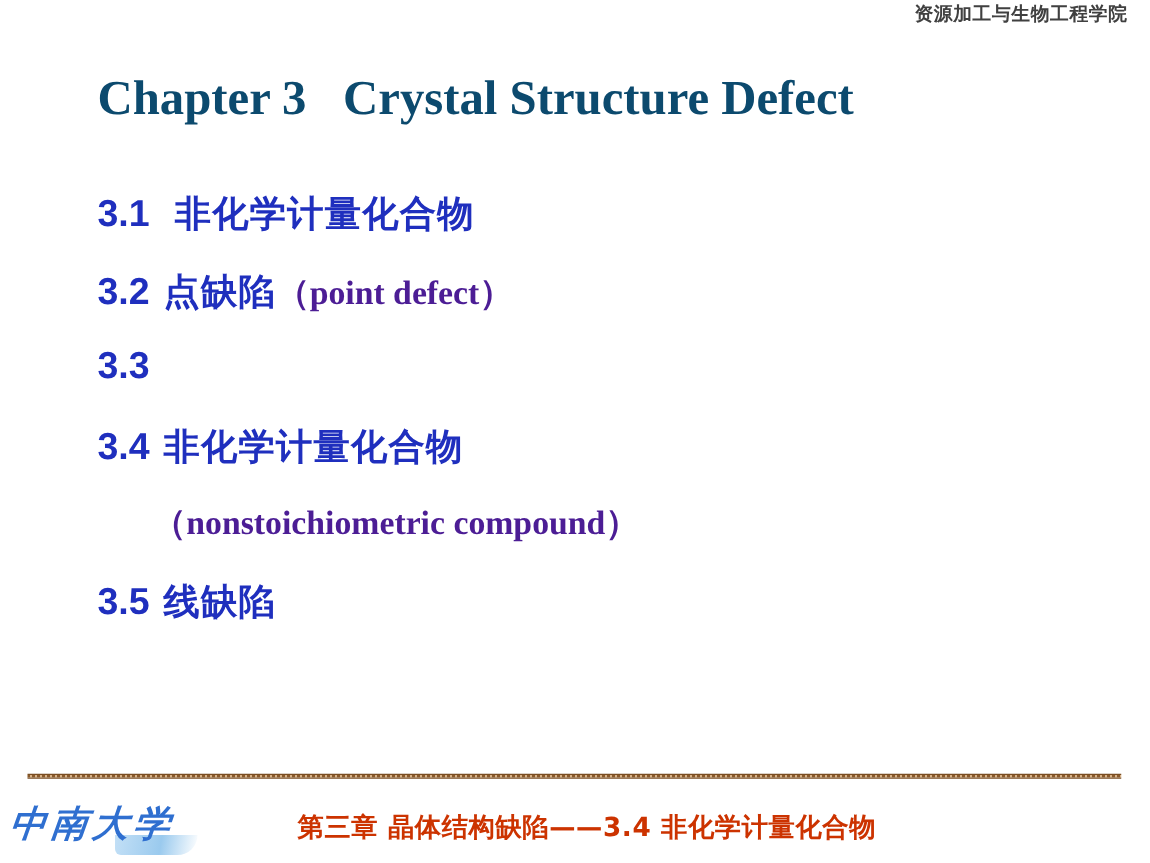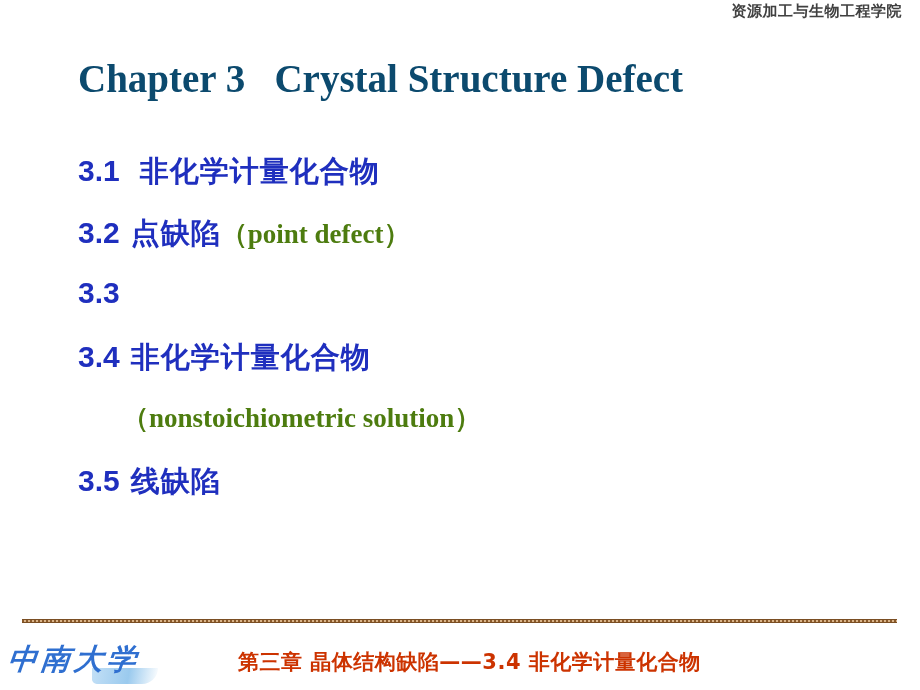--- a/index.html
+++ b/index.html
@@ -76,21 +76,21 @@
     font-size: 29px;
     font-weight: bold;
     color: #1f2fbe;
     letter-spacing: 1px;
     flex: 0 0 auto;
   }
   .item-en {
     font-family: "Liberation Serif", "DejaVu Serif", serif;
     font-size: 27px;
     font-weight: bold;
-    color: #4d7c0f;
+    color: #4c1d95;
     flex: 0 0 auto;
   }
   .outline-subline {
     display: flex;
     align-items: baseline;
     height: 62px;
     padding-left: 44px;
     white-space: pre;
   }
 
@@ -182,21 +182,21 @@
   </div>
 
   <div class="outline-item">
     <span class="item-num">3.4</span>
     <span class="item-gap"></span>
     <span class="item-cn">非化学计量化合物</span>
     <span class="item-en"></span>
   </div>
 
   <div class="outline-subline">
-    <span class="item-en">（nonstoichiometric solution）</span>
+    <span class="item-en">（nonstoichiometric compound）</span>
   </div>
 
   <div class="outline-item">
     <span class="item-num">3.5</span>
     <span class="item-gap"></span>
     <span class="item-cn">线缺陷</span>
   </div>
 
 
 </div>

